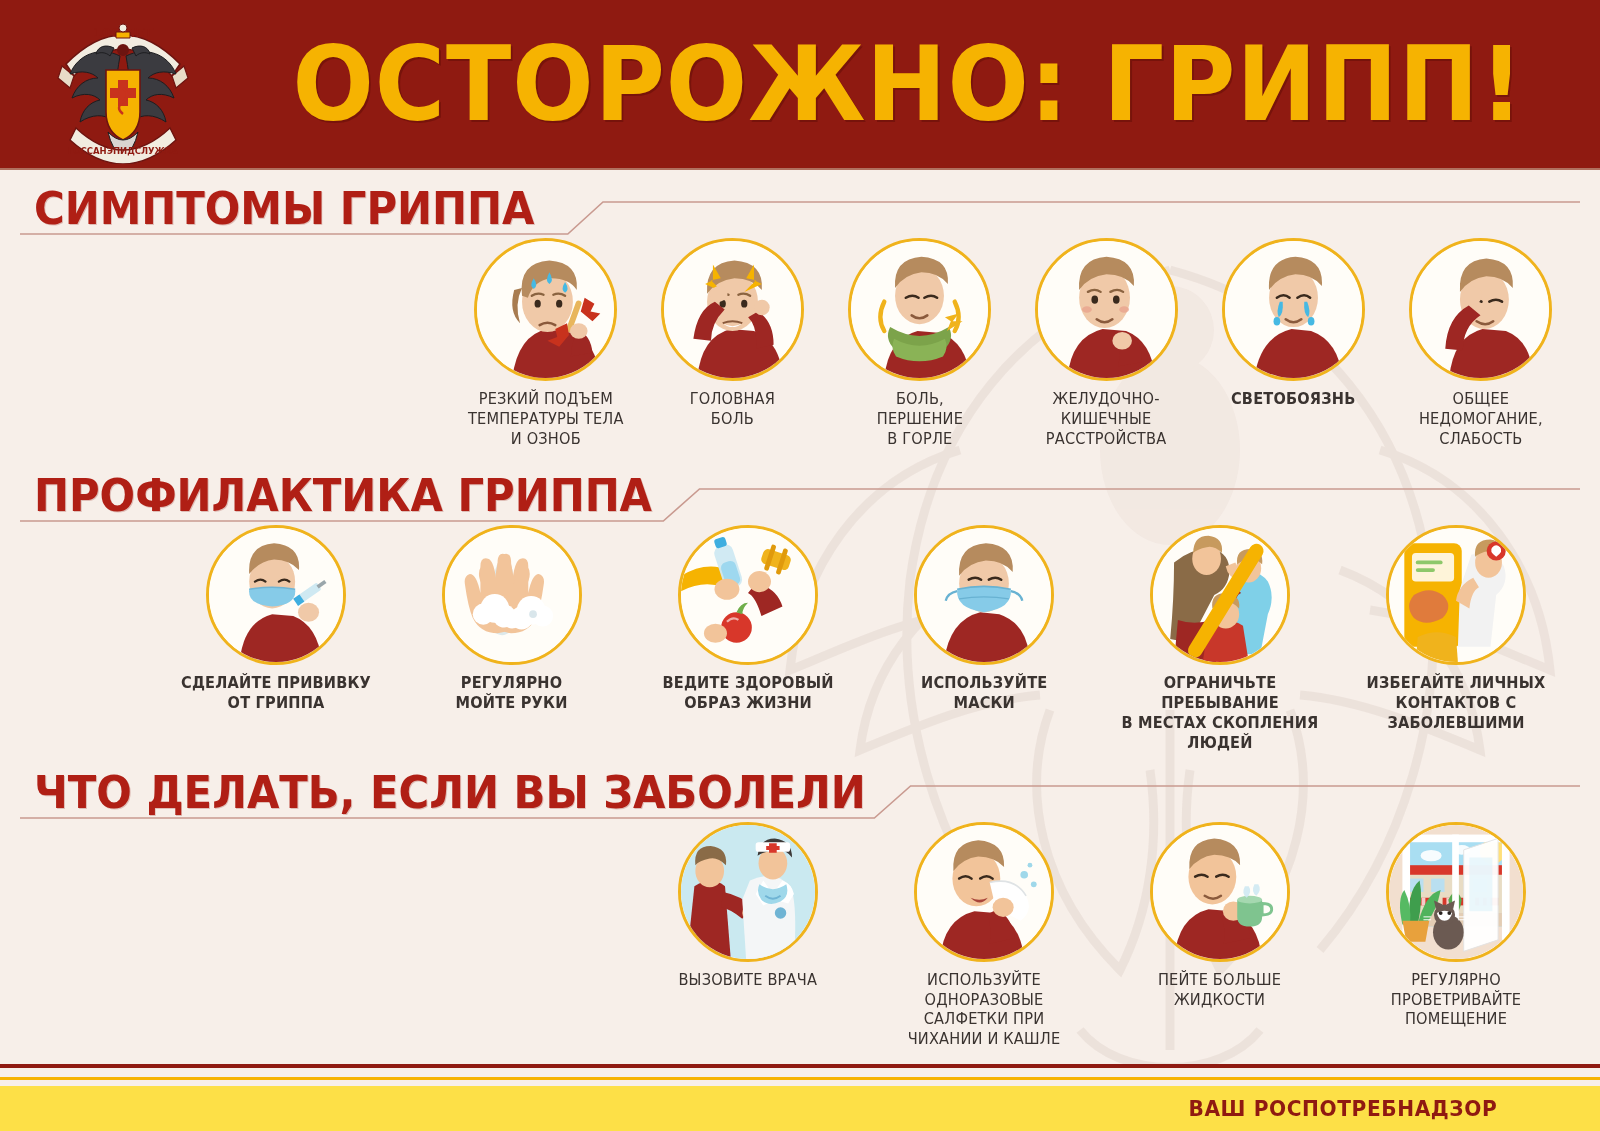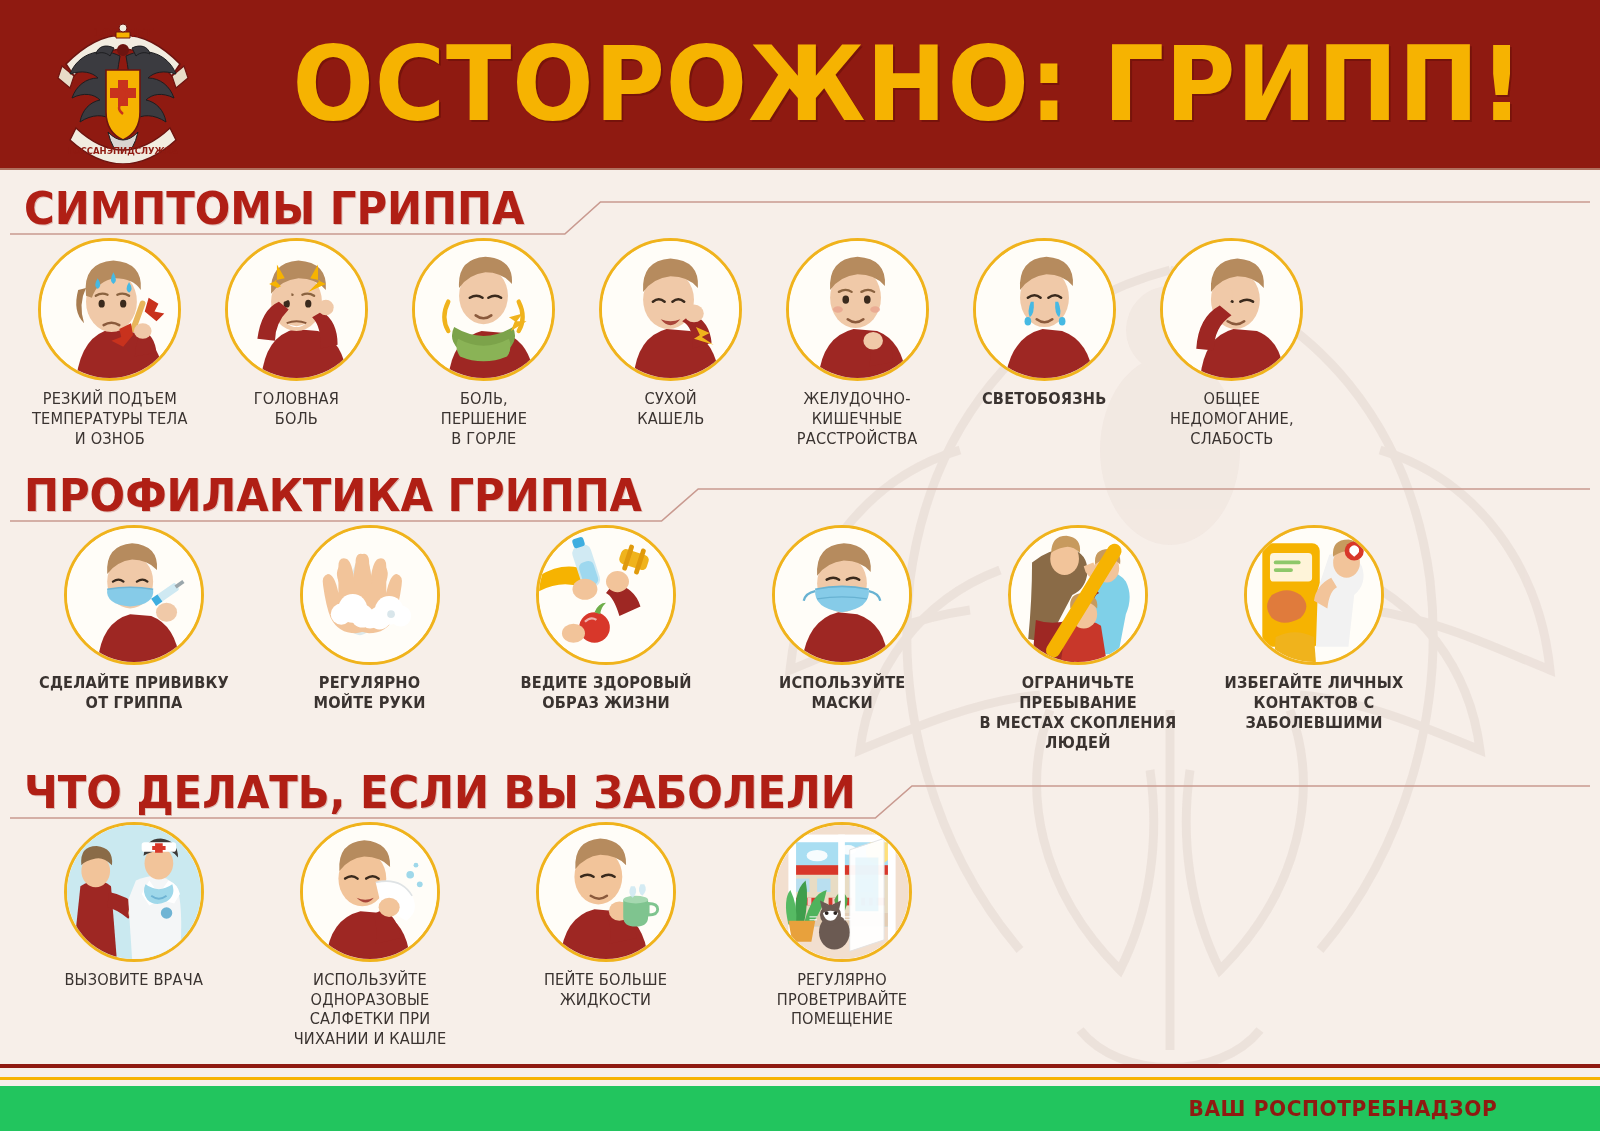--- a/index.html
+++ b/index.html
@@ -33,37 +33,37 @@
     font-weight: bold;
     font-size: 103px;
     letter-spacing: 1px;
     transform: scaleX(0.93);
     text-shadow: 2px 2px 0 rgba(90,10,5,.45);
     padding-right: 30px;
     white-space: nowrap;
   }
 
   
-  .content { position: relative; z-index: 2; padding: 0 10px; }
+  .content { position: relative; z-index: 2; padding: 0 20px; }
   .section-head { position: relative; height: 62px; margin-top: 6px; }
   .section-head h2 {
     position: absolute; left: 14px; bottom: 4px;
     color: #b01f15;
     font-family: "DejaVu Sans", sans-serif;
     font-weight: bold;
     font-size: 44px;
     letter-spacing: 0px;
     transform: scaleX(0.95); transform-origin: left bottom;
     white-space: nowrap;
     text-shadow: 1px 1px 0 rgba(150,40,30,.25);
   }
   .rule-svg { position: absolute; left: 0; bottom: 0; width: 100%; height: 62px; }
 
   
-  .grid { display: flex; justify-content: flex-start; align-items: flex-start; padding: 0 6px; }
+  .grid { display: flex; justify-content: flex-end; align-items: flex-start; padding: 0 6px; }
   .cell { display: flex; flex-direction: column; align-items: center; }
   .circle {
     border-radius: 50%;
     background: #fffdf8;
     border: 3px solid #f0b31c;
     overflow: hidden;
     position: relative;
     flex: none;
   }
   .circle svg { display: block; width: 100%; height: 100%; }
@@ -88,21 +88,21 @@
   .row-treat .circle { width: 140px; height: 140px; }
   .row-treat .cell { width: 236px; }
 
   
   .footer { position: absolute; left: 0; bottom: 0; width: 100%; z-index: 4; }
   .f-line-red { height: 4px; background: #8f1a11; }
   .f-gap { height: 9px; background: #f7efe9; }
   .f-line-yellow { height: 3px; background: #f6b301; }
   .f-gap2 { height: 6px; background: #f7efe9; }
   .f-bar {
-    height: 45px; background: #22c55e;
+    height: 45px; background: #fde047;
     display: flex; align-items: center; justify-content: flex-end;
     padding-right: 96px;
   }
   .f-bar span {
     color: #8f1a11;
     font-family: "DejaVu Sans", sans-serif;
     font-weight: bold;
     font-size: 21px;
     letter-spacing: .6px;
     transform: scaleX(0.96);
@@ -258,40 +258,20 @@
             <g fill="#f0b31c">
               <path d="M96 78 l14-4 l-6 8 l10 0 l-16 10 l4-10 z"></path>
             </g>
           </svg>
         </div>
         <div class="caption">БОЛЬ,
 ПЕРШЕНИЕ
 В ГОРЛЕ</div>
       </div>
 
-      <div class="cell">
-        <div class="circle">
-          <svg viewBox="0 0 140 140">
-            <circle cx="70" cy="70" r="70" fill="#fffdf8"></circle>
-            <path d="M32 140 q4-42 34-50 l24 2 q26 10 30 48 z" fill="#9e2723"></path>
-            <ellipse cx="68" cy="60" rx="26" ry="30" fill="#f0c9a8"></ellipse>
-            <path d="M42 52 q-2-32 28-34 q30 2 28 30 q-10-12-28-12 q-18 2-28 16 z" fill="#b68b5e"></path>
-            <path d="M52 62 q6-5 12 0" stroke="#3a2a1d" stroke-width="2.6" fill="none" stroke-linecap="round"></path>
-            <path d="M72 62 q6-5 12 0" stroke="#3a2a1d" stroke-width="2.6" fill="none" stroke-linecap="round"></path>
-            <path d="M60 80 q10 12 20 0 q-10 4-20 0z" fill="#a8453a"></path>
-            <path d="M92 74 q18 8 20 30 l-20 6 q2-22-10-28z" fill="#9e2723"></path>
-            <ellipse cx="94" cy="74" rx="10" ry="9" fill="#f0c9a8"></ellipse>
-            <g fill="#f0b31c">
-              <path d="M96 88 l14 6 l-8 4 l12 8 l-20-6 l6-4z"></path>
-            </g>
-          </svg>
-        </div>
-        <div class="caption">СУХОЙ
-КАШЕЛЬ</div>
-      </div>
 
       <div class="cell">
         <div class="circle">
           <svg viewBox="0 0 140 140">
             <circle cx="70" cy="70" r="70" fill="#fffdf8"></circle>
             <path d="M30 140 q4-42 36-50 l24 2 q26 10 30 48 z" fill="#9e2723"></path>
             <ellipse cx="68" cy="58" rx="26" ry="31" fill="#f0c9a8"></ellipse>
             <path d="M42 50 q-2-32 28-34 q30 2 28 30 q-10-12-28-12 q-18 2-28 16 z" fill="#b68b5e"></path>
             <ellipse cx="58" cy="60" rx="3.4" ry="4.2" fill="#3a2a1d"></ellipse>
             <ellipse cx="80" cy="60" rx="3.4" ry="4.2" fill="#3a2a1d"></ellipse>

